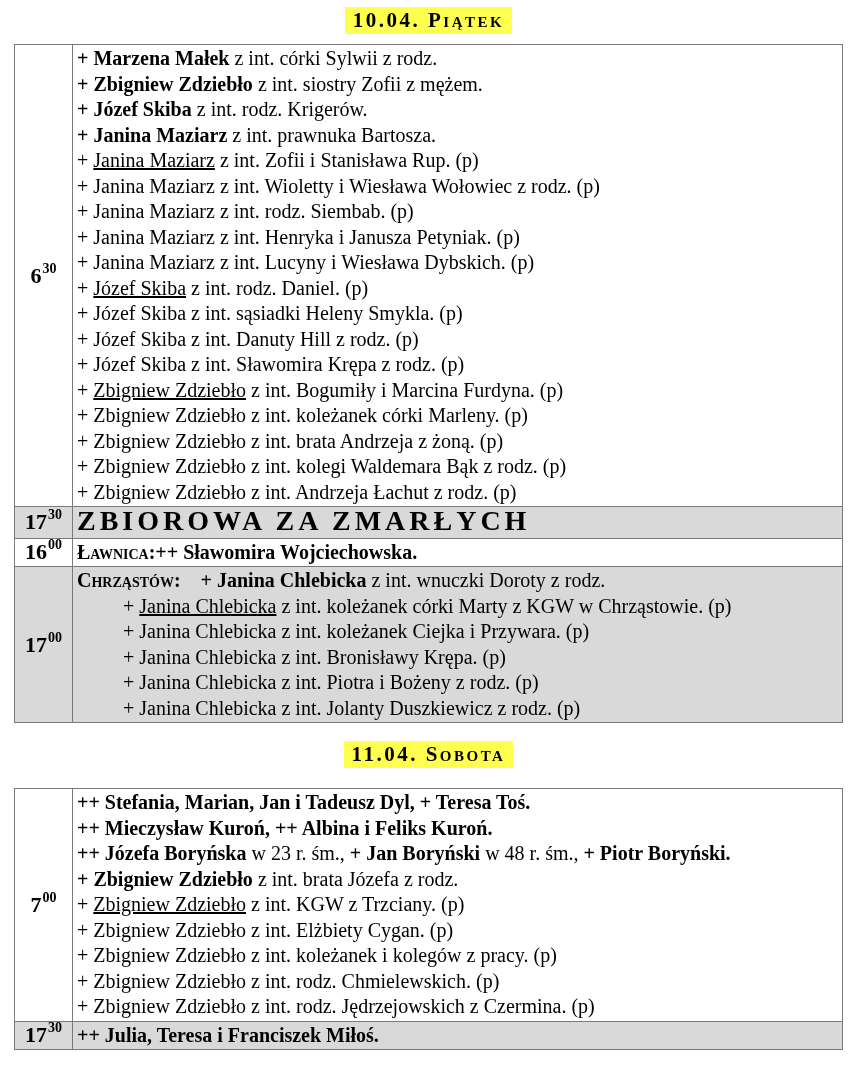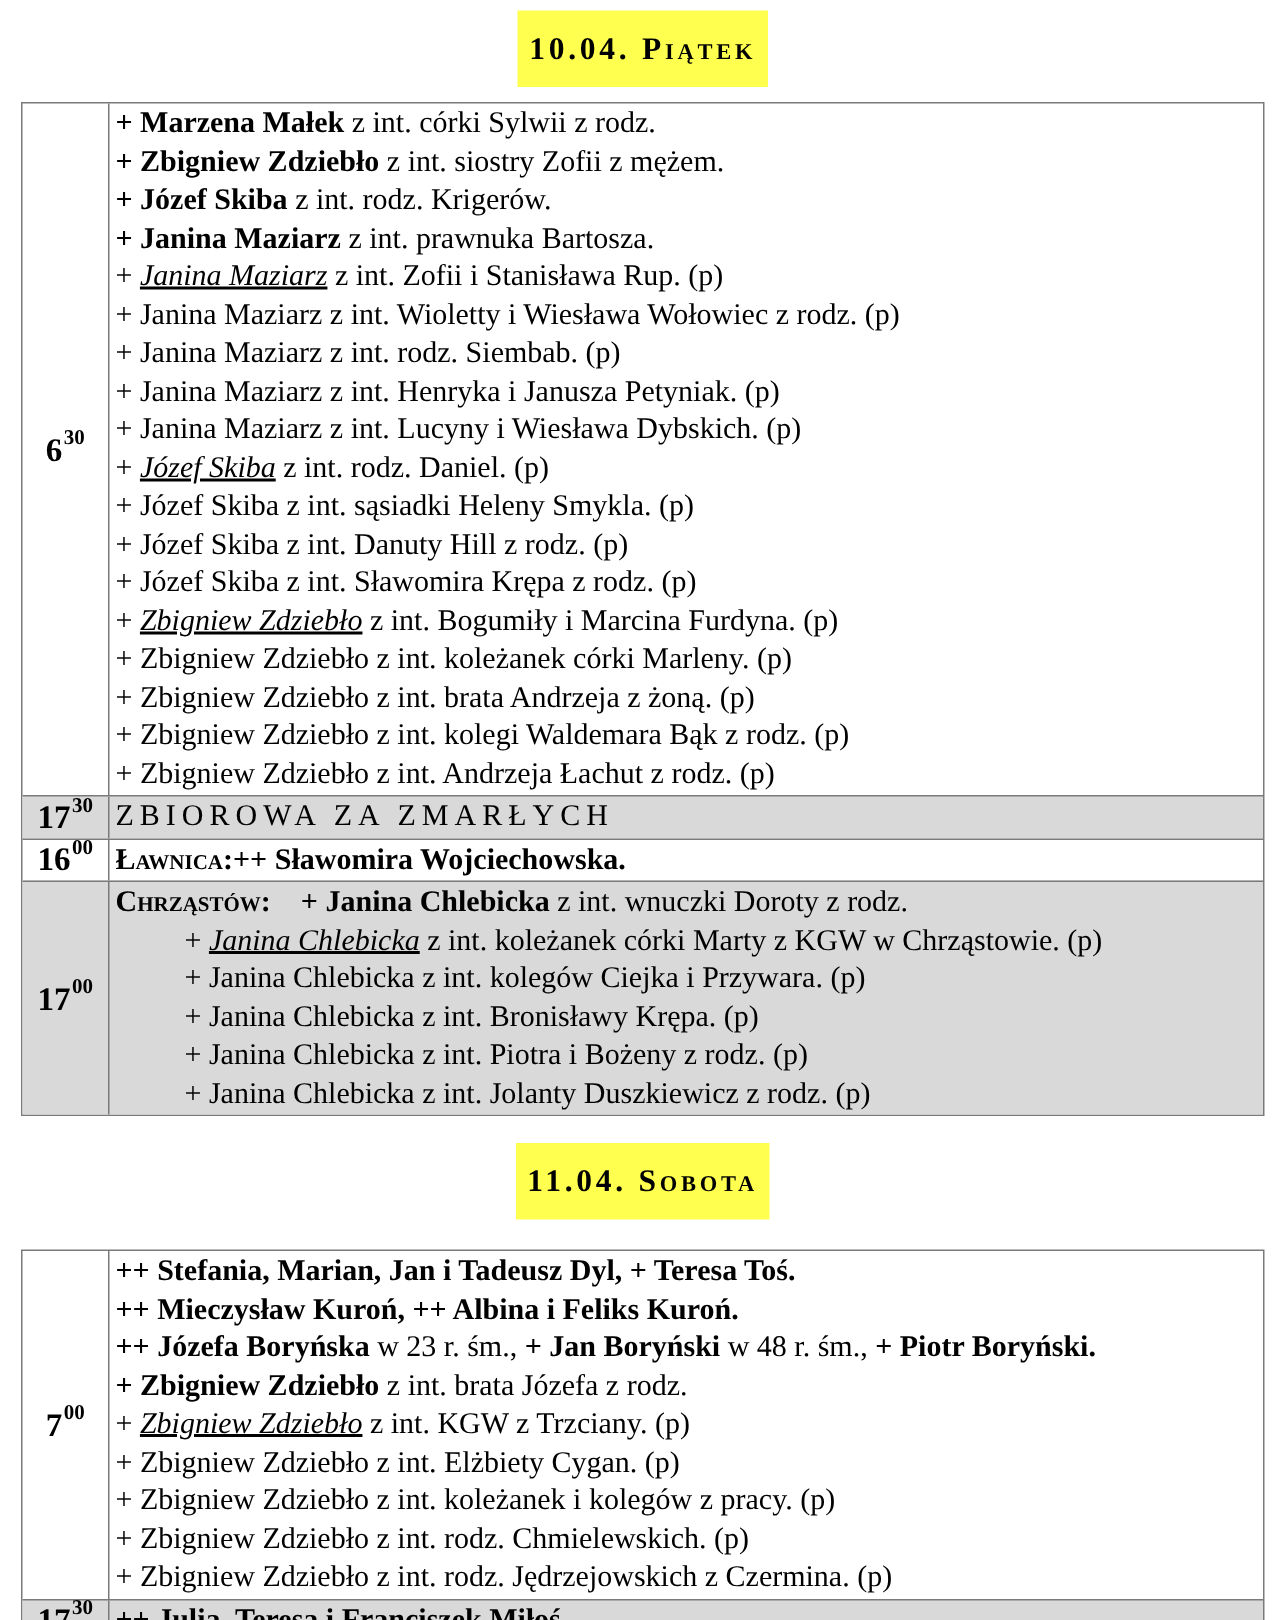--- a/index.html
+++ b/index.html
@@ -23,21 +23,21 @@
   }
   .day-header.second { margin-top: 18px; margin-bottom: 20px; }
   .day-title {
     display: inline-block;
     background: var(--hl, #ffff4f);
     font-weight: bold;
     font-variant: small-caps;
     letter-spacing: 2.5px;
     font-size: 21px;
     line-height: 27px;
-    padding: 12px 8px;
+    padding: 0 8px;
   }
   .sched-table {
     border: 1px solid var(--bd, #7a7a7a);
   }
   .row { display: flex; border-top: 1px solid var(--bd, #7a7a7a); }
   .row:first-child { border-top: none; }
   .row.shaded { background: var(--shade, #d9d9d9); }
   .time {
     flex: 0 0 57px;
     border-right: 1px solid var(--bd, #7a7a7a);
@@ -55,23 +55,23 @@
   }
   .content { flex: 1; padding: 1px 4px; min-width: 0; }
   .line {
     font-size: 20px;
     line-height: 25.5px;
     white-space: nowrap;
   }
   .line.indent { padding-left: 46px; }
   .seg-r { font-weight: normal; }
   .seg-b { font-weight: bold; }
-  .seg-u { text-decoration: underline; font-style: italic; }
+  .seg-u { text-decoration: underline; }
   .seg-sc { font-weight: bold; font-variant: small-caps; text-align: right; }
-  .seg-sp { font-weight: normal; letter-spacing: 4px; font-size: 20px; }
+  .seg-sp { font-weight: bold; letter-spacing: 4px; font-size: 28px; }
 </style>
 </head>
 <body>
 
 <div class="page">
 
   <section>
     <div class="day-header">
       <span class="day-title">10.04. Piątek</span>
     </div>
@@ -121,21 +121,21 @@
           </div>
         </div>
         <div class="row shaded">
           <div class="time">
             <span class="hr">17</span>
             <span class="min">00</span>
           </div>
           <div class="content">
             <div class="line"><span class="seg-sc">Chrząstów:</span><span class="seg-r">&nbsp;&nbsp;&nbsp;&nbsp;</span><span class="seg-b">+ Janina Chlebicka</span><span class="seg-r"> z int. wnuczki Doroty z rodz.</span></div>
             <div class="line indent"><span class="seg-r">+ </span><span class="seg-u">Janina Chlebicka</span><span class="seg-r"> z int. koleżanek córki Marty z KGW w Chrząstowie. (p)</span></div>
-            <div class="line indent"><span class="seg-r">+ Janina Chlebicka z int. kolegów Ciejka i Przywara. (p)</span></div>
+            <div class="line indent"><span class="seg-r">+ Janina Chlebicka z int. koleżanek Ciejka i Przywara. (p)</span></div>
             <div class="line indent"><span class="seg-r">+ Janina Chlebicka z int. Bronisławy Krępa. (p)</span></div>
             <div class="line indent"><span class="seg-r">+ Janina Chlebicka z int. Piotra i Bożeny z rodz. (p)</span></div>
             <div class="line indent"><span class="seg-r">+ Janina Chlebicka z int. Jolanty Duszkiewicz z rodz. (p)</span></div>
           </div>
         </div>
       </div>
   </section>
 
   <section>
     <div class="day-header second">

